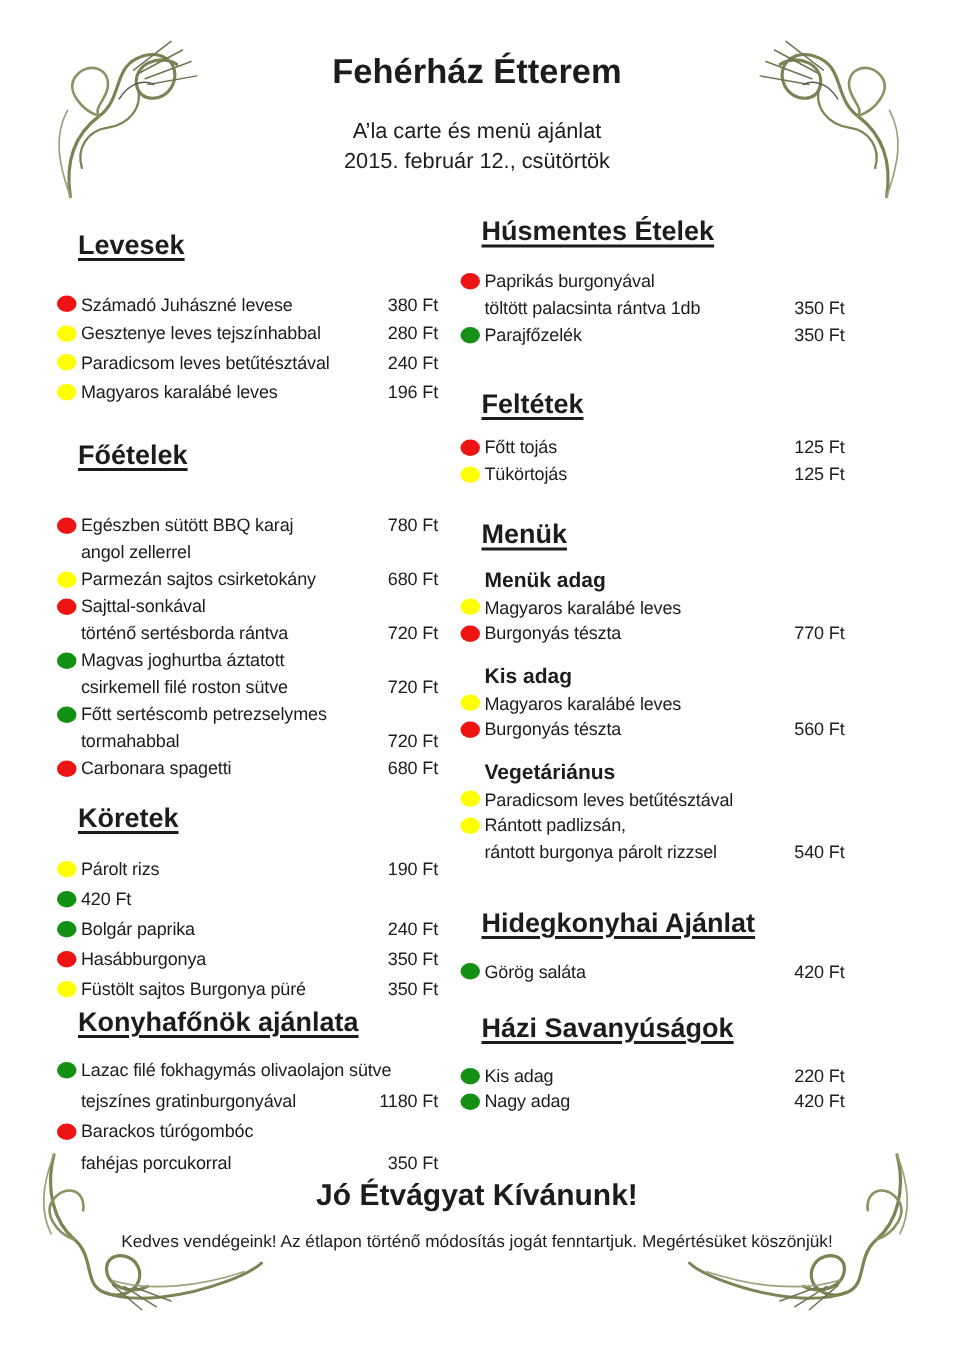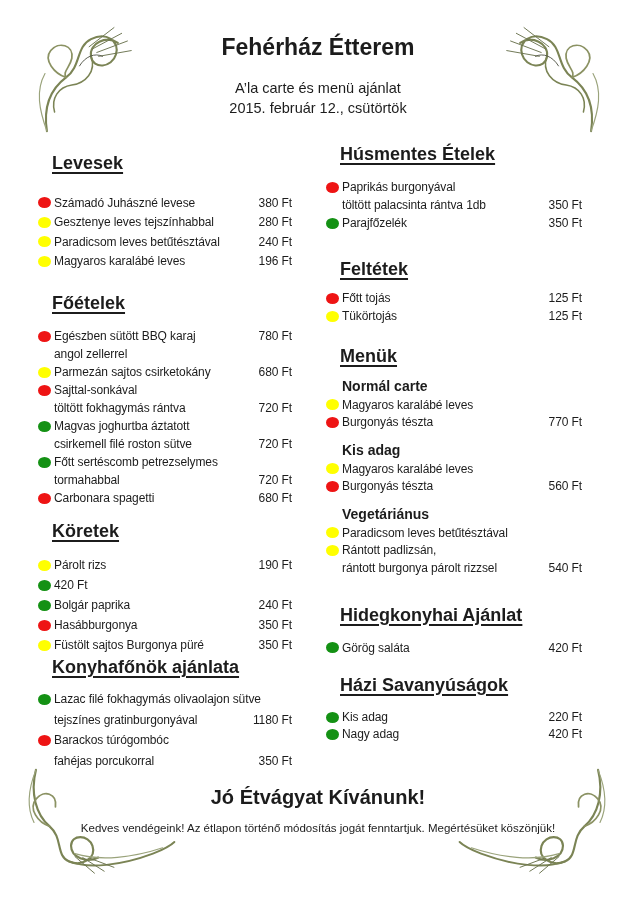--- a/index.html
+++ b/index.html
@@ -11,30 +11,30 @@
   .page-title{
     position:absolute;top:34px;left:0;right:0;text-align:center;
     font-size:23px;font-weight:bold;letter-spacing:0;
   }
   .subtitle{
     position:absolute;top:78px;left:0;right:0;text-align:center;
     font-size:14.5px;line-height:20px;
   }
   .col{position:absolute;}
   .col-left{left:38px;top:152px;width:254px;}
-  .col-right{left:326px;top:143px;width:256px;}
+  .col-right{left:307px;top:143px;width:256px;}
   .section-title{
     font-size:18px;font-weight:bold;margin:0 0 13px 14px;
     text-decoration:underline;text-decoration-thickness:2px;text-underline-offset:3px;
     line-height:22px;
   }
   .section{margin:0;}
   #sec-levesek .section-title{margin-bottom:19px}
   #sec-foetelek{margin-top:21px}
-  #sec-foetelek .section-title{margin-bottom:13px}
+  #sec-foetelek .section-title{margin-bottom:27px}
   #sec-koretek{margin-top:13px}
   #sec-koretek .section-title{margin-bottom:13px}
   #sec-konyhafonok{margin-top:1px}
   #sec-konyhafonok .section-title{margin-bottom:11px}
   #sec-husmentes .section-title{margin-bottom:13px}
   #sec-feltetek{margin-top:26px}
   #sec-feltetek .section-title{margin-bottom:9px}
   #sec-menuk{margin-top:20px}
   #sec-menuk .section-title{margin-bottom:0px}
   #sec-hidegkonyhai{margin-top:27px}
@@ -162,21 +162,21 @@
         <span class="dot" style="background: rgb(255, 255, 0);"></span>
         <span class="txt">Parmezán sajtos csirketokány</span>
         <span class="price">680 Ft</span>
       </div>
       <div class="line">
         <span class="dot" style="background: rgb(238, 20, 20);"></span>
         <span class="txt">Sajttal-sonkával</span>
       </div>
       <div class="line">
         <span class="dot empty"></span>
-        <span class="txt">töltött fokhagymás rántva</span>
+        <span class="txt">történő sertésborda rántva</span>
         <span class="price">720 Ft</span>
       </div>
       <div class="line">
         <span class="dot" style="background: rgb(20, 145, 20);"></span>
         <span class="txt">Magvas joghurtba áztatott</span>
       </div>
       <div class="line">
         <span class="dot empty"></span>
         <span class="txt">csirkemell filé roston sütve</span>
         <span class="price">720 Ft</span>
@@ -271,21 +271,21 @@
         <span class="price">125 Ft</span>
       </div>
       <div class="line">
         <span class="dot" style="background: rgb(255, 255, 0);"></span>
         <span class="txt">Tükörtojás</span>
         <span class="price">125 Ft</span>
       </div>
     </section>
     <section class="section" id="sec-menuk">
       <h2 class="section-title">Menük</h2>
-      <div class="sub">Normál carte</div>
+      <div class="sub">Menük adag</div>
       <div class="line">
         <span class="dot" style="background: rgb(255, 255, 0);"></span>
         <span class="txt">Magyaros karalábé leves</span>
       </div>
       <div class="line">
         <span class="dot" style="background: rgb(238, 20, 20);"></span>
         <span class="txt">Burgonyás tészta</span>
         <span class="price">770 Ft</span>
       </div>
       <div class="sub">Kis adag</div>

